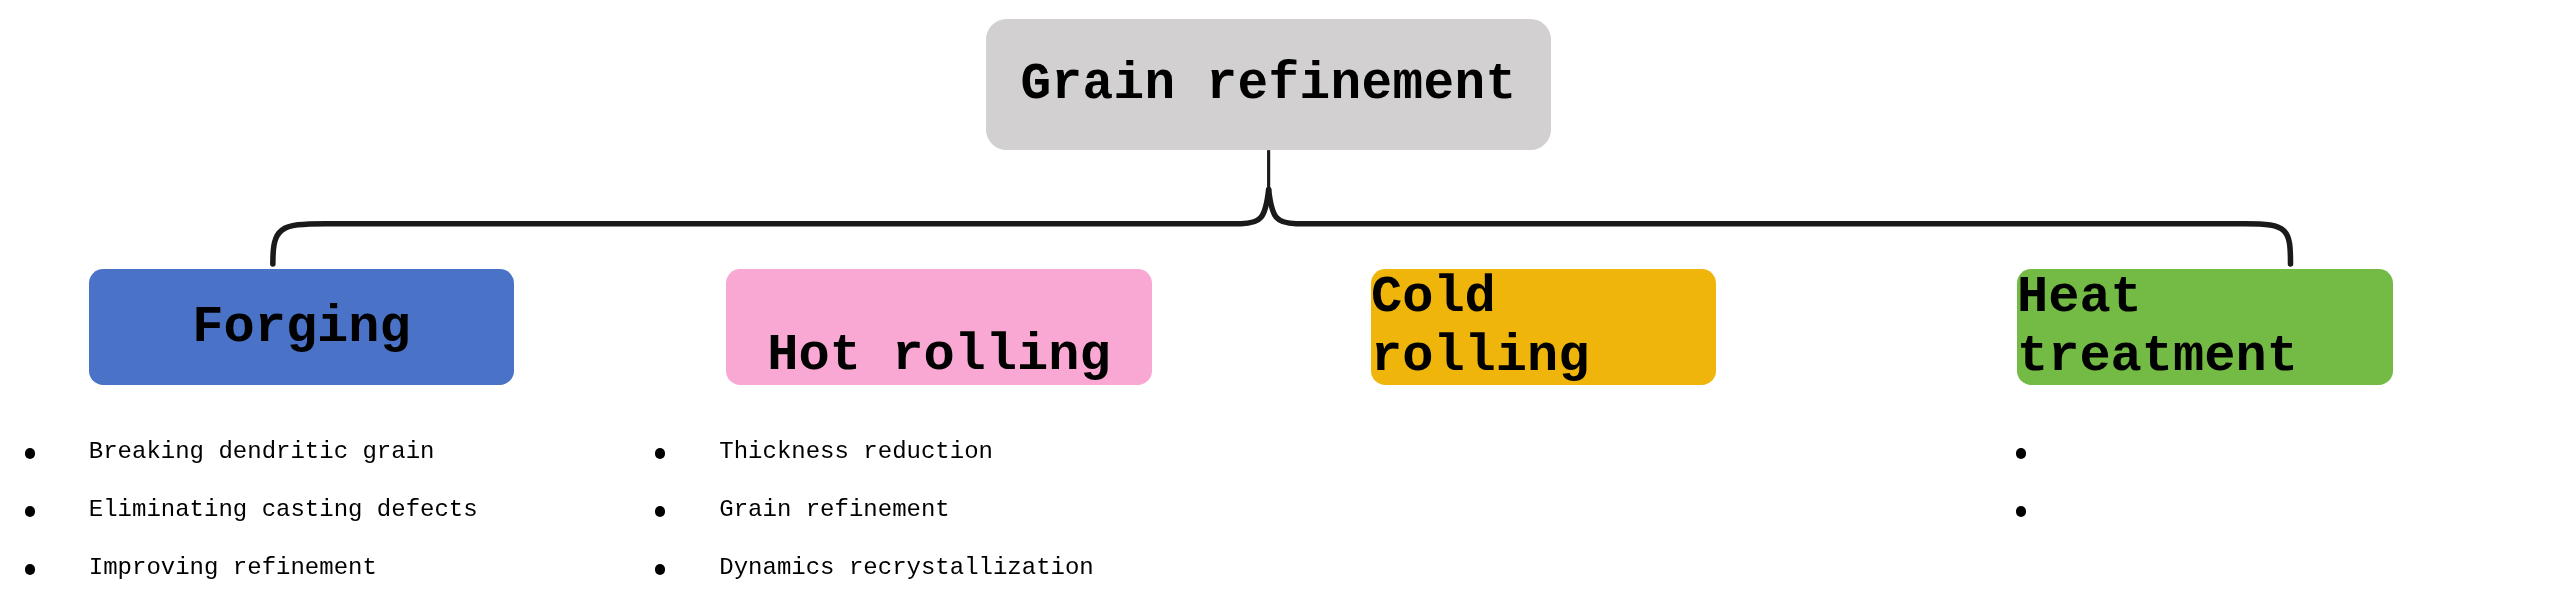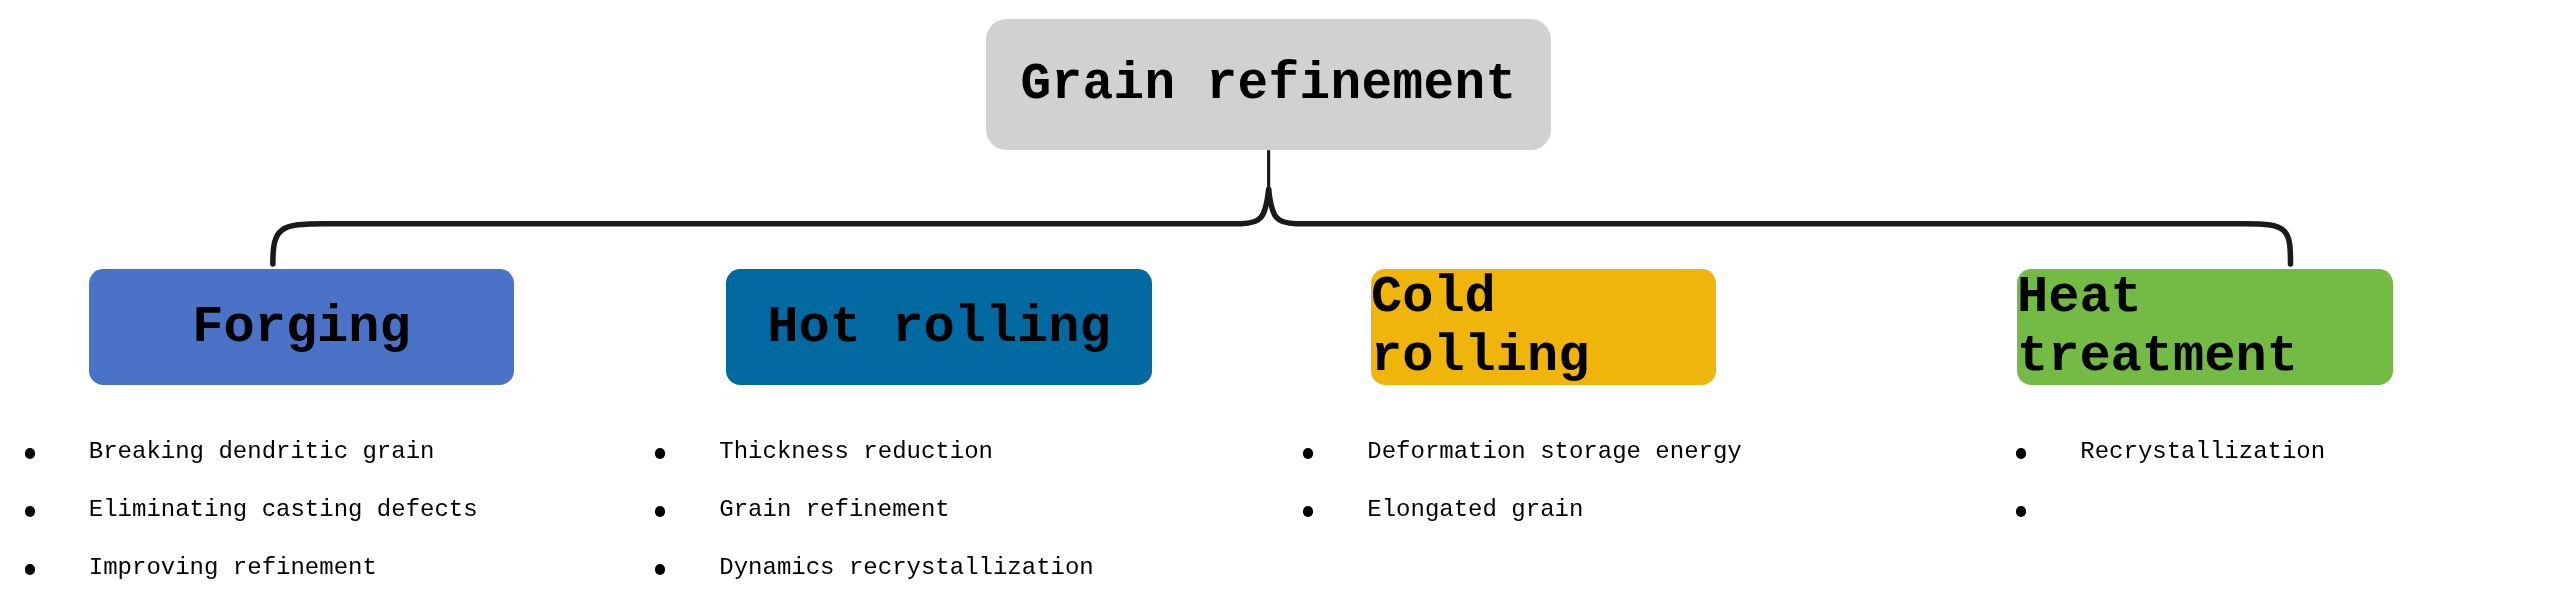--- a/index.html
+++ b/index.html
@@ -64,21 +64,21 @@
   <svg id="connector" viewBox="0 0 3259 763" xmlns="http://www.w3.org/2000/svg">
     <path d="M 345 334 C 345 288 353 283 412 283 L 1570 283 C 1595 283 1601 276 1605 240" fill="none" stroke="#1a1a1a" stroke-width="7" stroke-linecap="round"></path>
     <path d="M 1605 240 C 1609 276 1615 283 1640 283 L 2840 283 C 2895 283 2898 290 2898 334" fill="none" stroke="#1a1a1a" stroke-width="7" stroke-linecap="round"></path>
     <path d="M 1605 190 L 1605 246" fill="none" stroke="#1a1a1a" stroke-width="4"></path>
   </svg>
 
   <div class="branch-box" id="box-forging" style="background: rgb(74, 115, 200);">
     <span>Forging</span>
   </div>
 
-  <div class="branch-box" id="box-hot" style="background: #0369a1;">
+  <div class="branch-box" id="box-hot" style="background: #f9a8d4; align-items: flex-end;">
     <span>Hot rolling</span>
   </div>
 
   <div class="branch-box" id="box-cold" style="background: rgb(239, 181, 10);">
     <span>Cold rolling</span>
   </div>
 
   <div class="branch-box" id="box-heat" style="background: rgb(115, 187, 68);">
     <span>Heat treatment</span>
   </div>
@@ -106,35 +106,24 @@
     <li>
       <span class="dot"></span>
       <span>Grain refinement</span>
     </li>
     <li>
       <span class="dot"></span>
       <span>Dynamics recrystallization</span>
     </li>
   </ul>
 
-  <ul class="bullets" id="list-cold">
-    <li>
-      <span class="dot"></span>
-      <span>Deformation storage energy</span>
-    </li>
-    <li>
-      <span class="dot"></span>
-      <span>Elongated grain</span>
-    </li>
-  </ul>
 
   <ul class="bullets" id="list-heat">
     <li>
       <span class="dot"></span>
-      <span>Recrystallization</span>
     </li>
     <li>
       <span class="dot"></span>
     </li>
   </ul>
 
 </div>
 
 
 </body></html>

